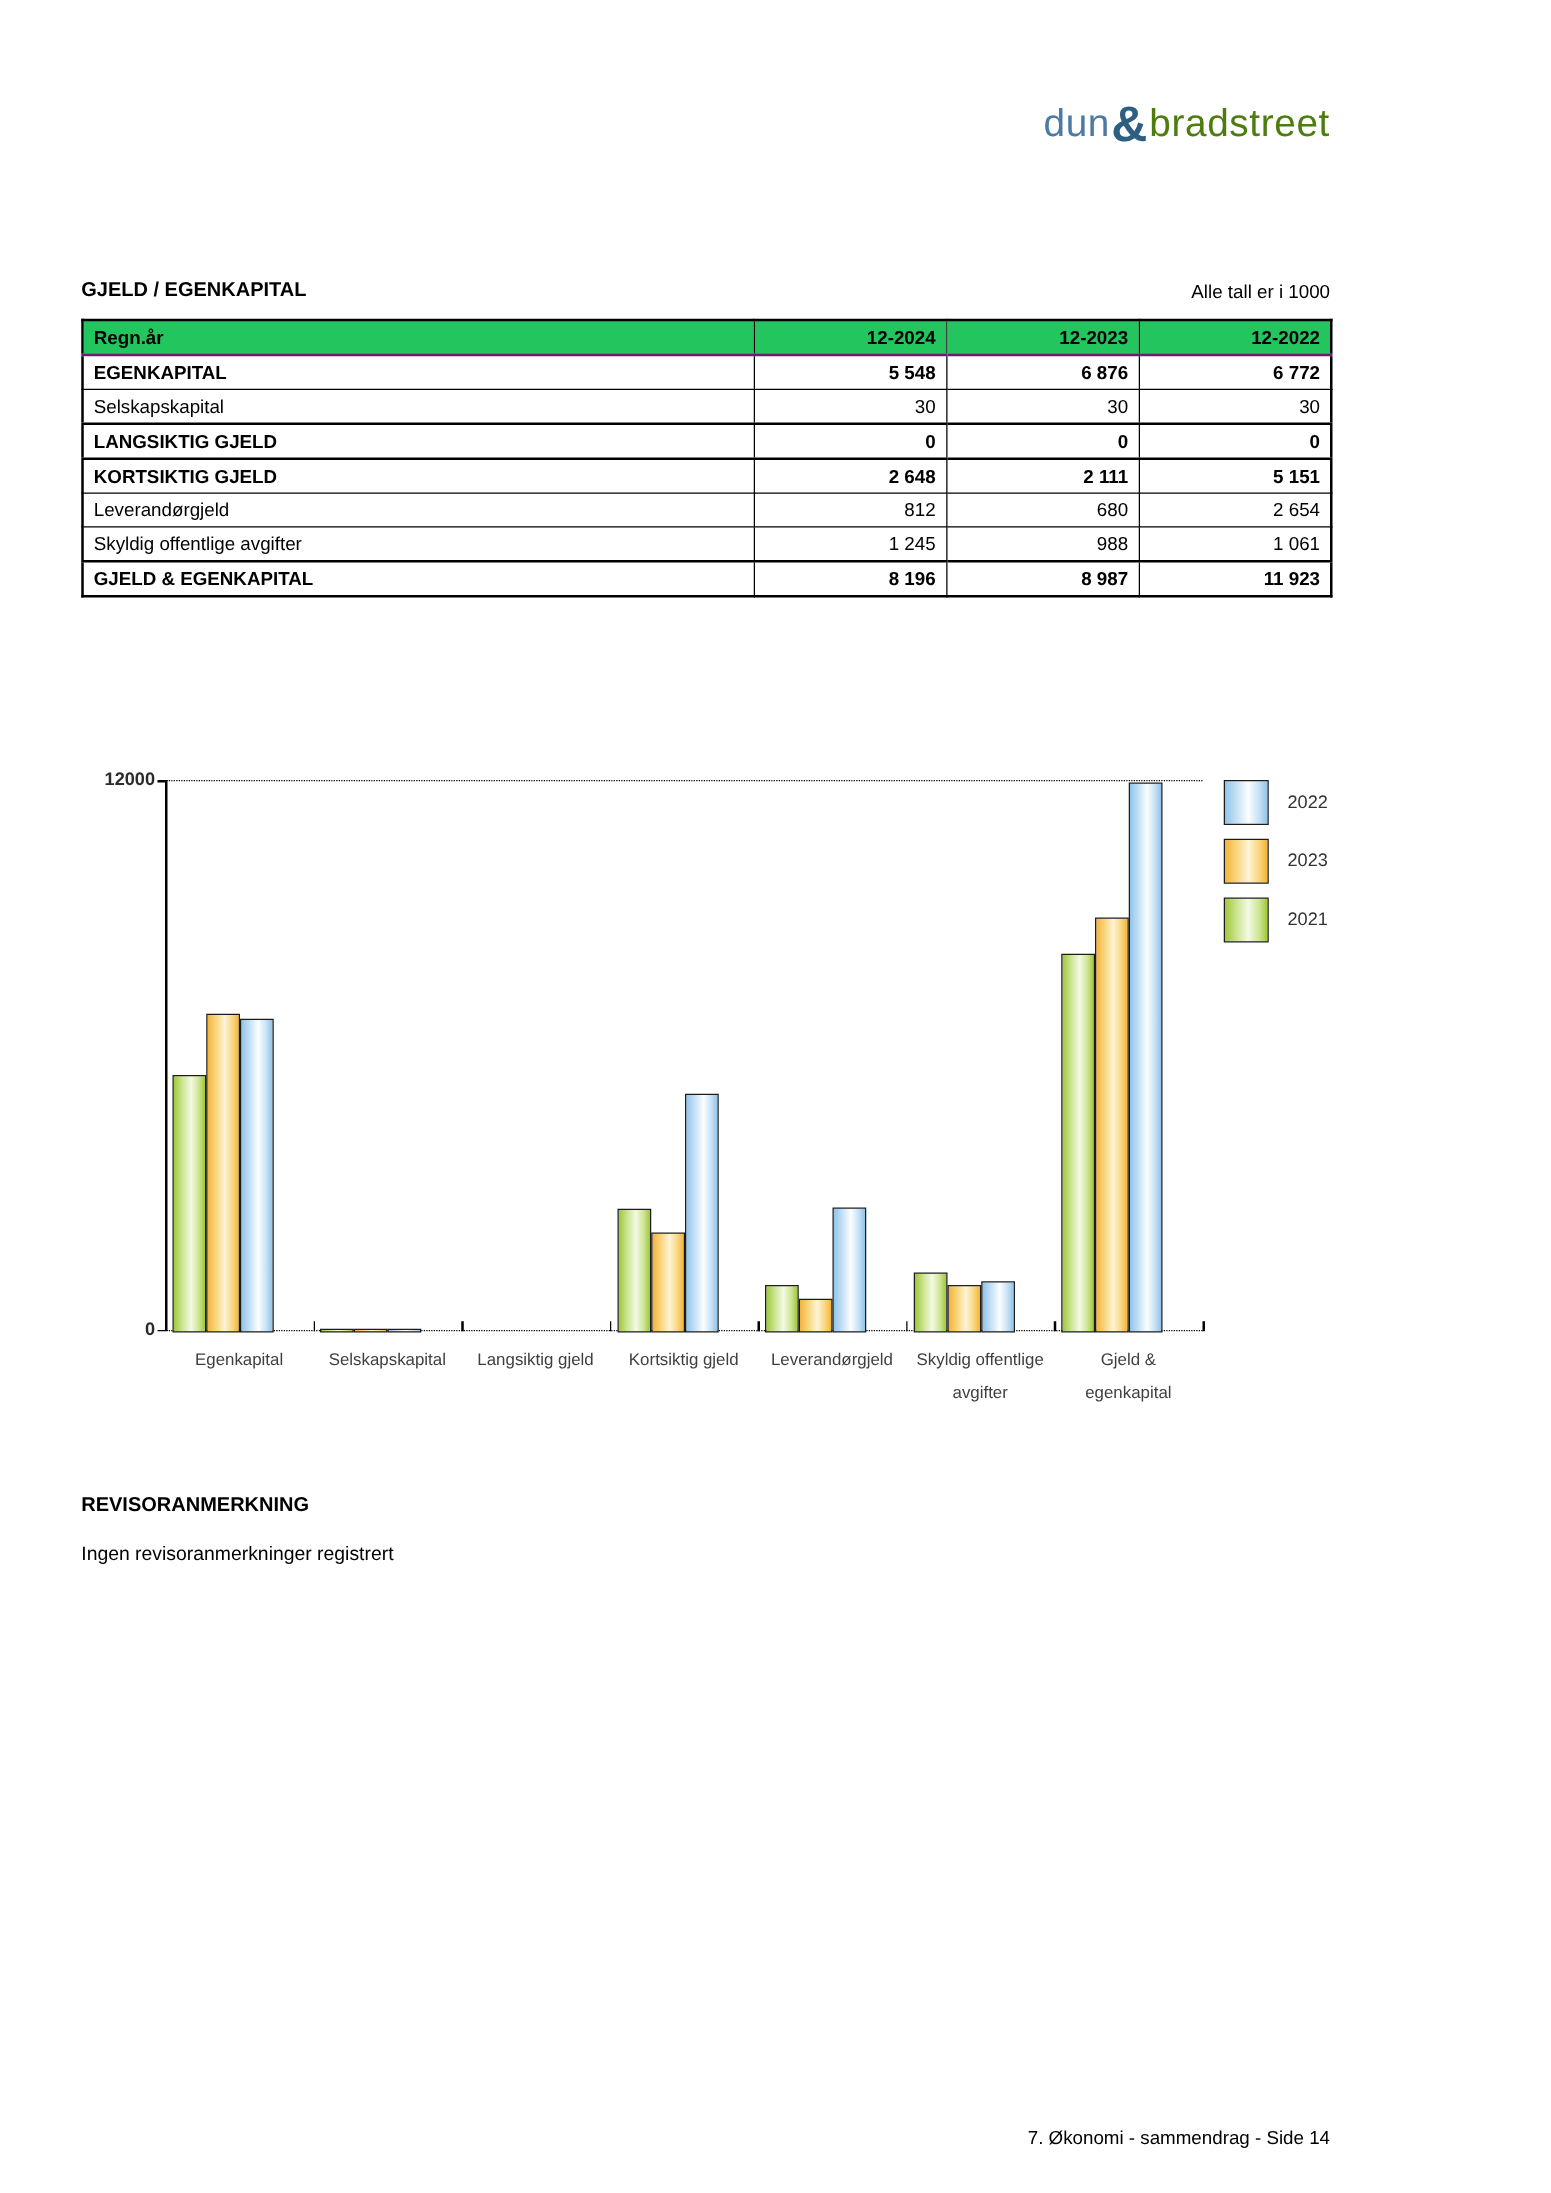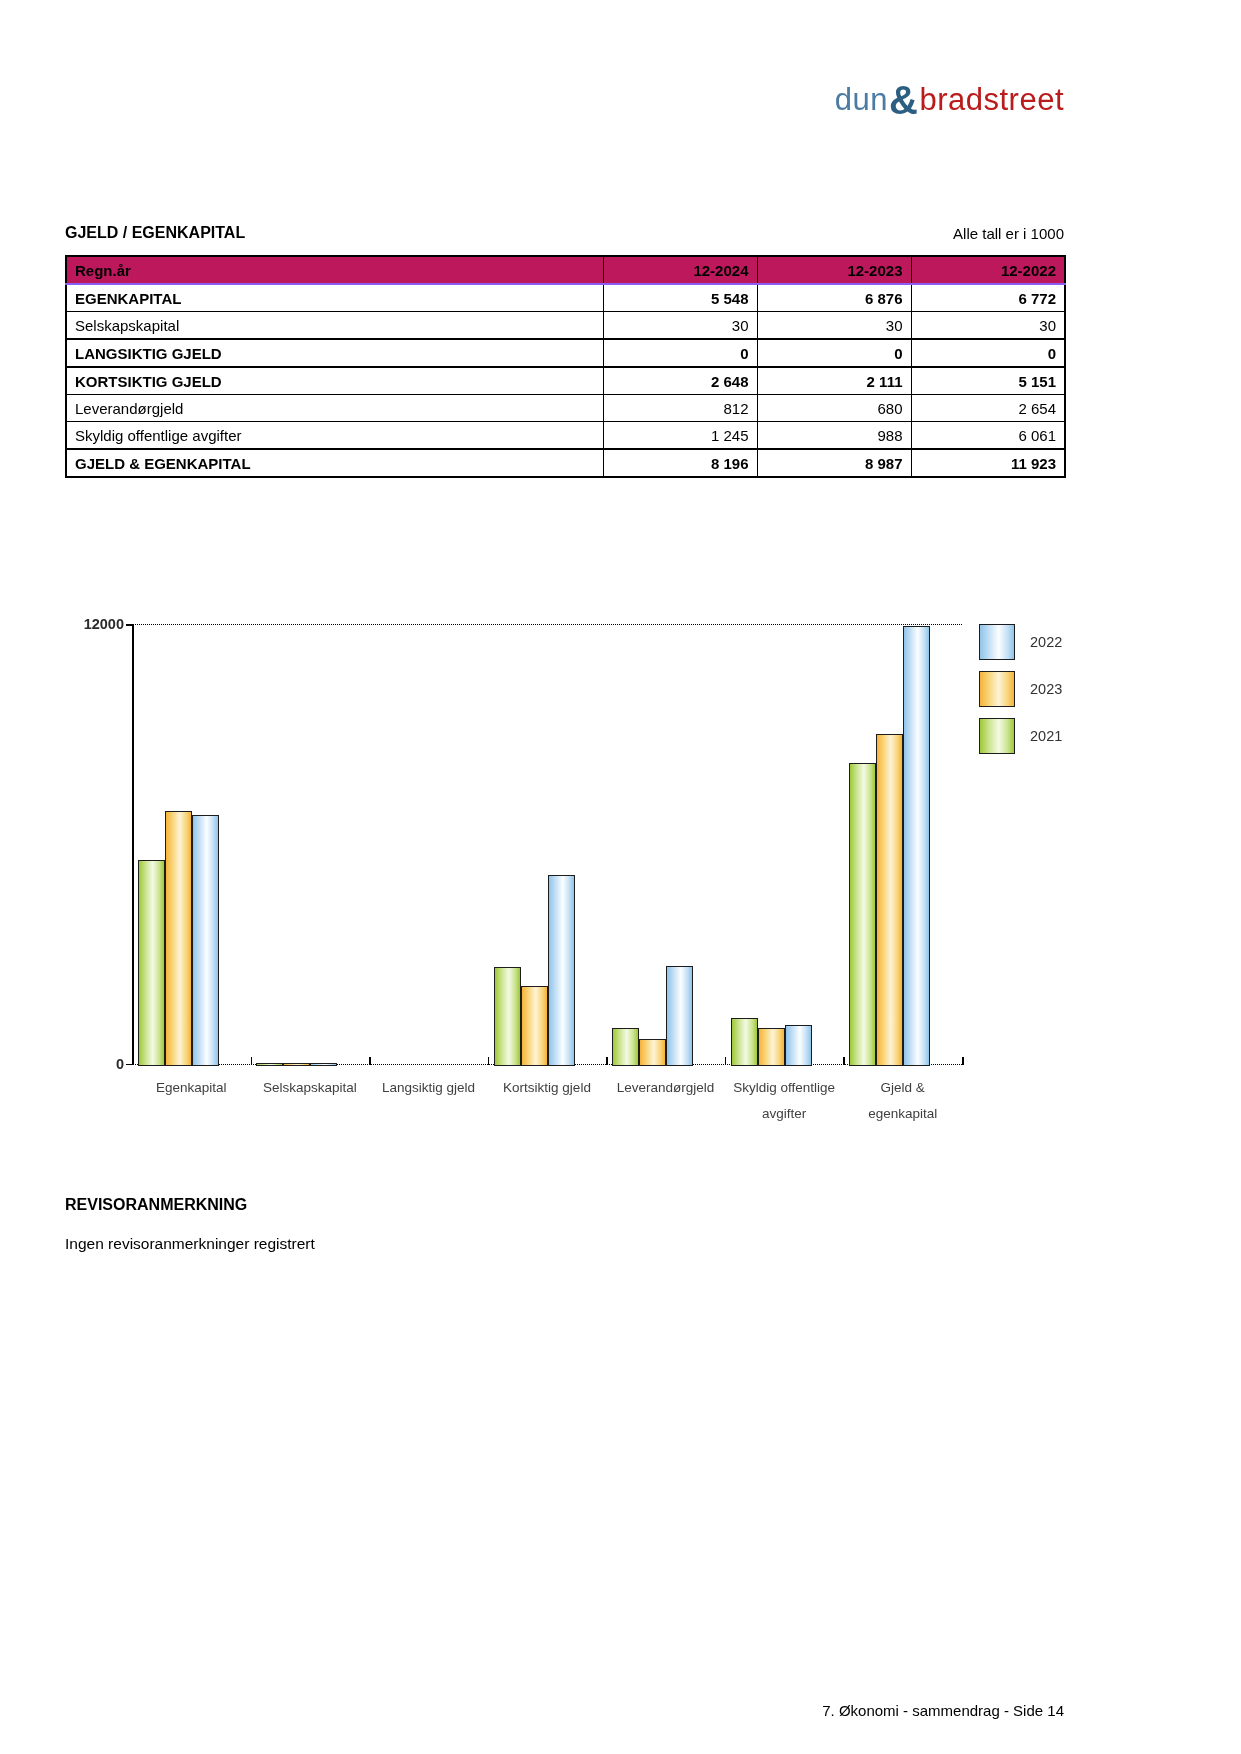--- a/index.html
+++ b/index.html
@@ -5,34 +5,34 @@
   html,body { margin:0; padding:0; background:#ffffff; }
   .page {
     position:relative; width:1241px; height:1754px; background:#ffffff;
     font-family:"Liberation Sans", sans-serif; color:#000; overflow:hidden;
   }
 
   
   .logo { position:absolute; top:78px; right:177px; font-size:31px; letter-spacing:0.5px; white-space:nowrap; }
   .lg-d   { color:#4b7aa2;margin-top:18px; }
   .lg-amp { color:#2d5f83; font-size:40px; font-weight:bold; vertical-align:-4px; margin:0 1px; }
-  .lg-b   { color:#b91c1c; }
+  .lg-b   { color:#4d7c0f; }
 
   
   .section-head { position:absolute; left:65px; top:224px; width:999px;
     display:flex; justify-content:space-between; align-items:flex-end; }
   .section-title { font-weight:bold; font-size:16px; }
   .section-note  { font-size:15px; }
 
   
   table.fin { position:absolute; left:65px; top:255px; width:999px;
     border-collapse:collapse; font-size:15px; table-layout:fixed;
     border:2px solid #000; }
   table.fin th, table.fin td { border:1px solid #000; height:26px; padding:0 8px; overflow:hidden; white-space:nowrap; }
-  table.fin thead th { background:#be185d; font-weight:bold; text-align:left; border-bottom:2px solid #8b5cf6; }
+  table.fin thead th { background:#22c55e; font-weight:bold; text-align:left; border-bottom:2px solid #701a75; }
   table.fin thead th.num { text-align:right; }
   table.fin td.num { text-align:right; }
   table.fin tr.bold td { font-weight:bold; border-top:2px solid #000; }
 
   
   .ylabel { position:absolute; width:60px; text-align:right; font-size:14.5px; color:#2b2b2b;font-weight:bold; }
   .y-max { left:64px; top:616px; }
   .y-min { left:64px; top:1056px; }
 
   .chart { position:absolute; left:132px; top:624px; width:830px; height:441px; }
@@ -110,21 +110,21 @@
         <tr>
           <td>Leverandørgjeld</td>
           <td class="num">812</td>
           <td class="num">680</td>
           <td class="num">2 654</td>
         </tr>
         <tr>
           <td>Skyldig offentlige avgifter</td>
           <td class="num">1 245</td>
           <td class="num">988</td>
-          <td class="num">6 061</td>
+          <td class="num">1 061</td>
         </tr>
         <tr class="bold">
           <td>GJELD &amp; EGENKAPITAL</td>
           <td class="num">8 196</td>
           <td class="num">8 987</td>
           <td class="num">11 923</td>
         </tr>
       </tbody>
   </table>
 

